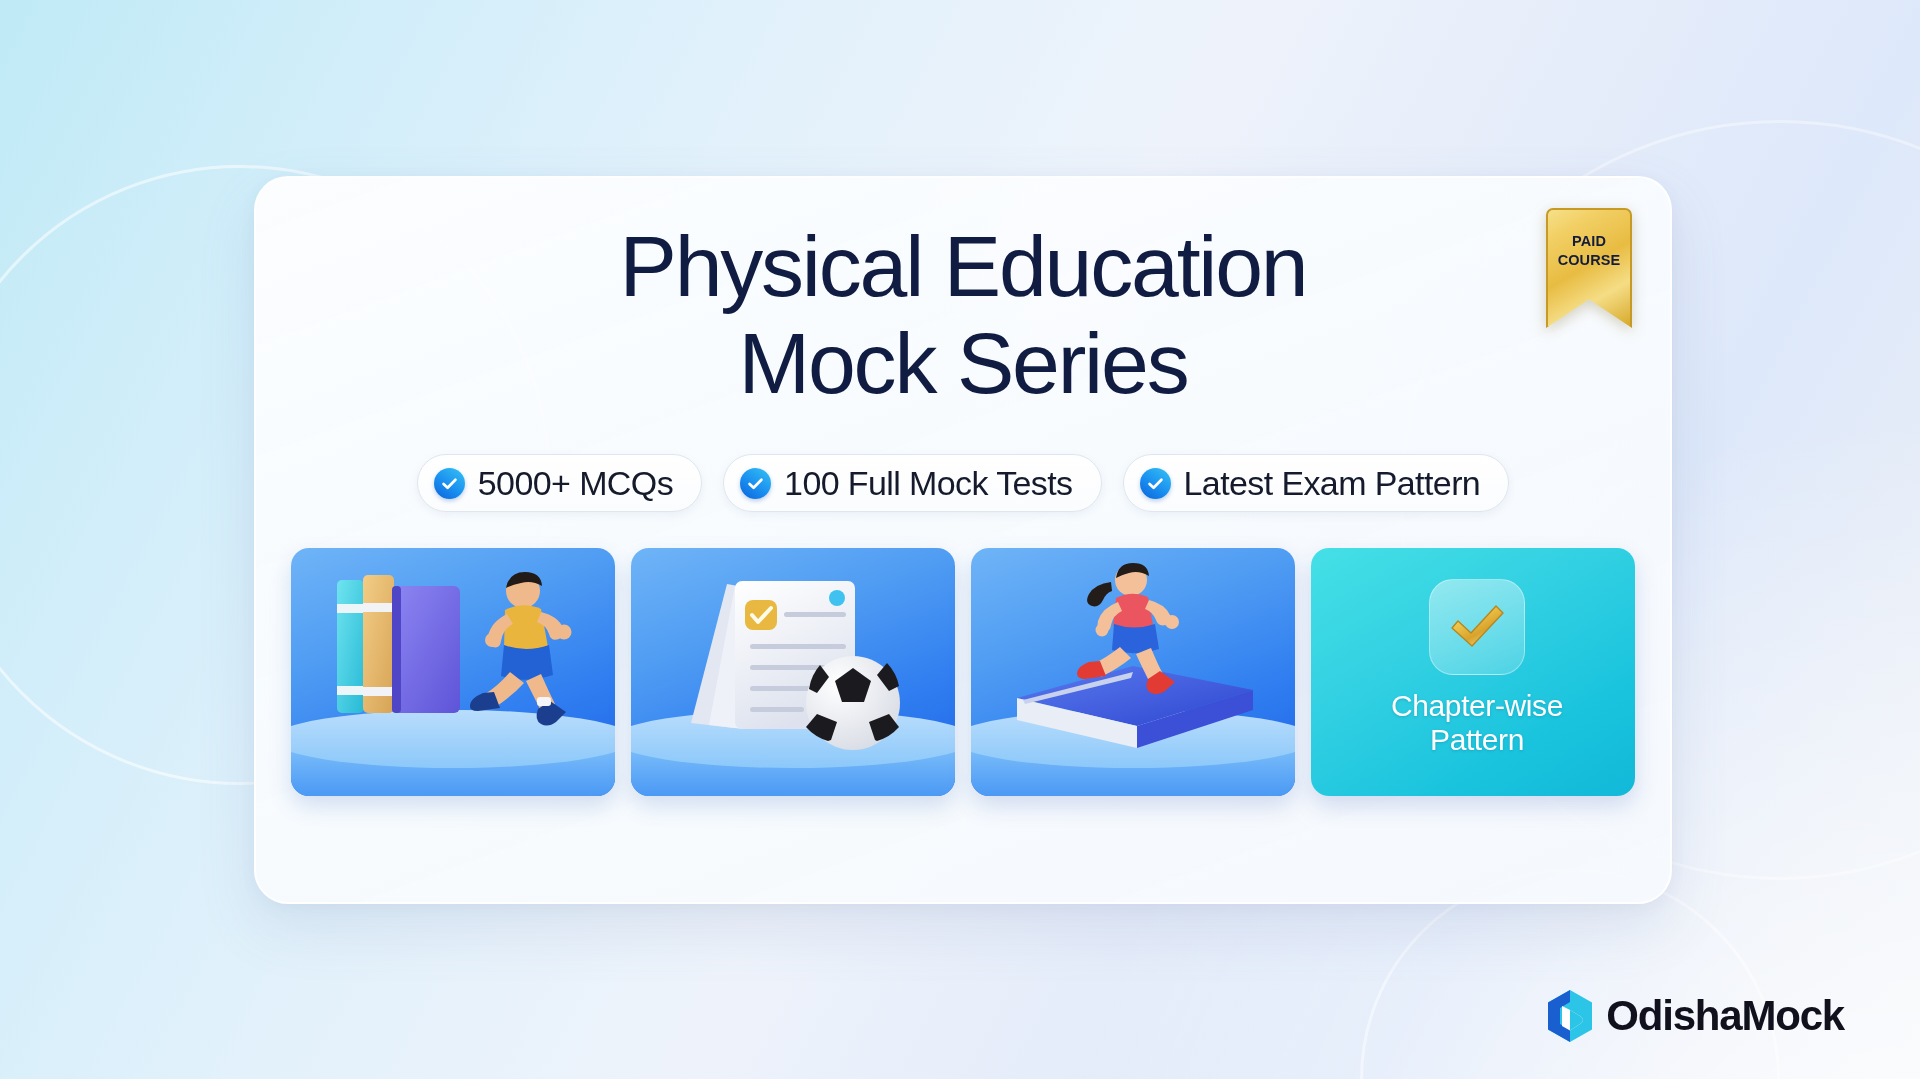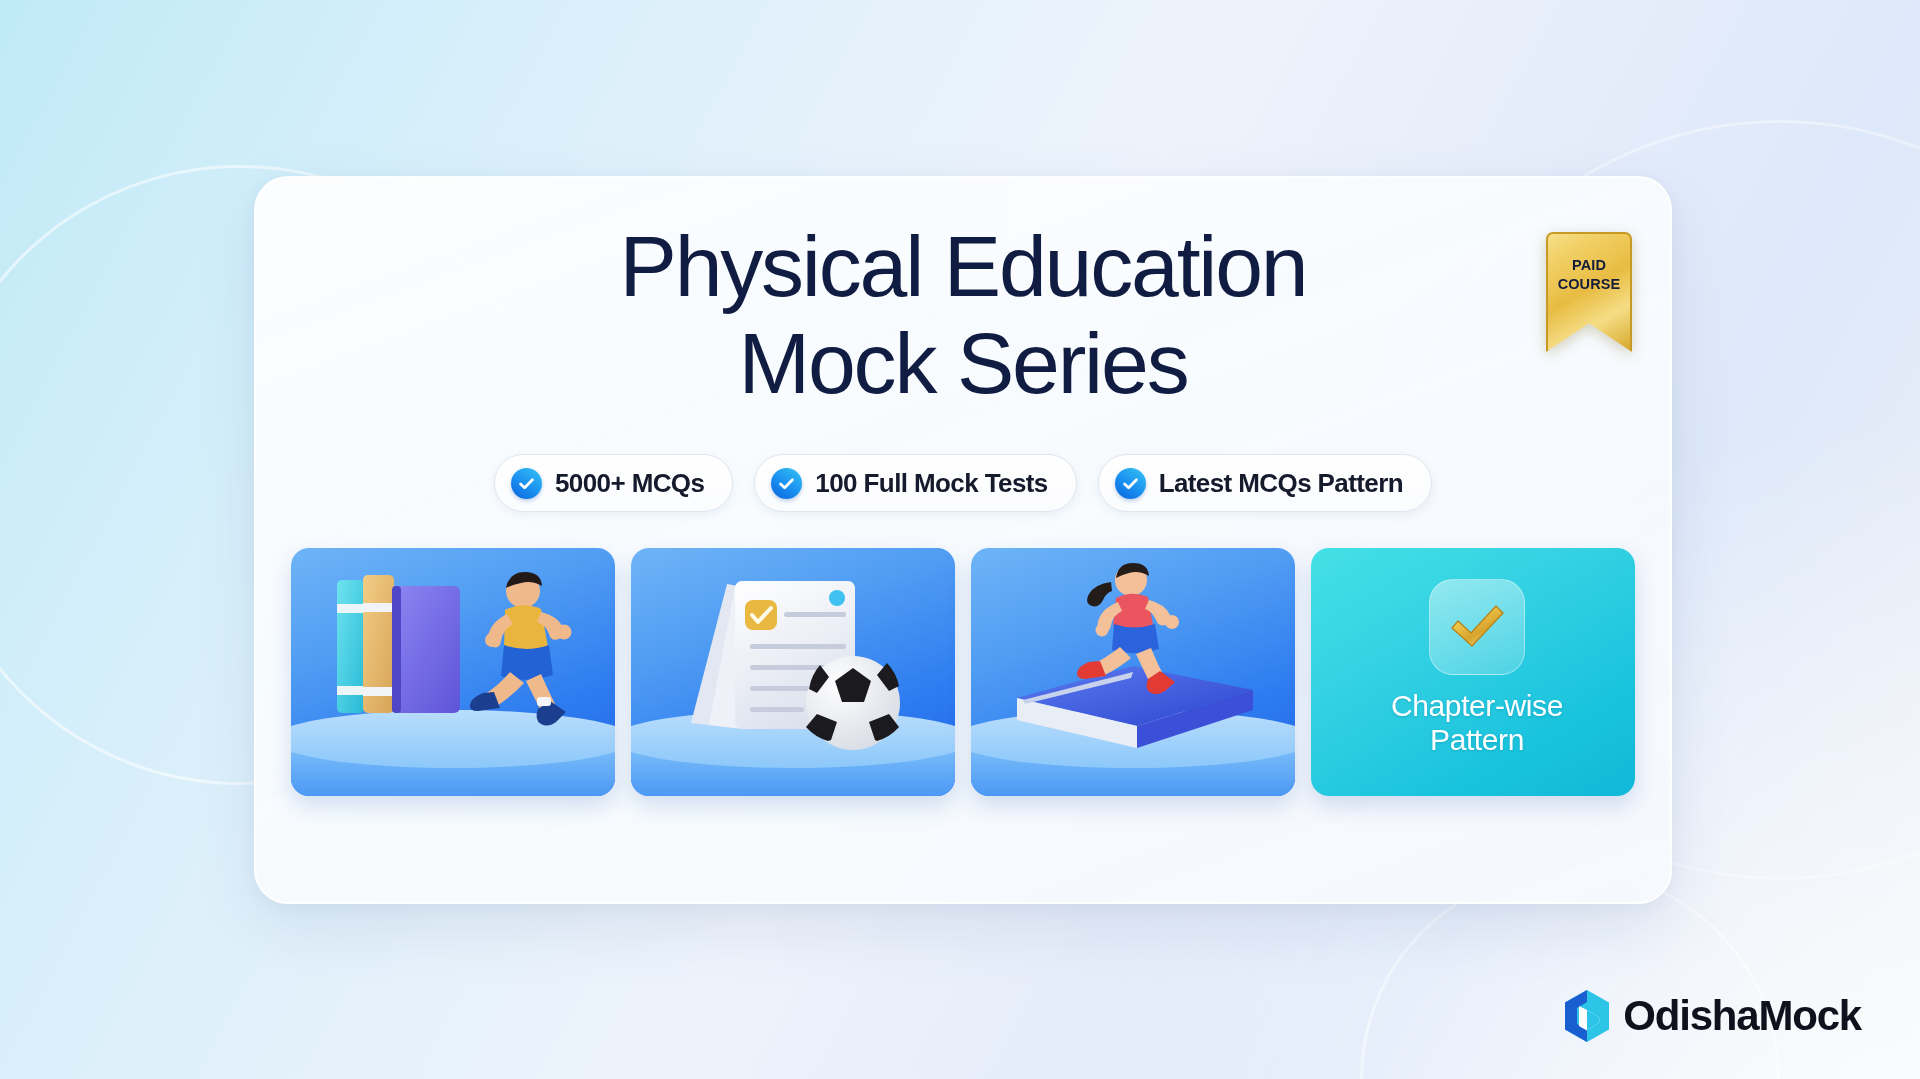--- a/index.html
+++ b/index.html
@@ -75,21 +75,20 @@
     width:100%; height:100%;
     background:linear-gradient(150deg, #f6e08a 0%, #f2d066 18%, #e8bc42 48%, #f5dd85 72%, #d7a92c 100%);
     border:2px solid #c79a25;
     border-radius:7px 7px 0 0;
     clip-path:polygon(0% 0%, 100% 0%, 100% 100%, 50% 76%, 0% 100%);
     display:flex;
     flex-direction:column;
     align-items:center;
     justify-content:flex-start;
     padding-top:22px;
-    margin-top:24px;
   }
   .paid-badge .badge-txt {
     color:#141c3c;
     font-size:14.5px;
     font-weight:700;
     letter-spacing:0.1px;
     line-height:1.28;
     text-align:center;
   }
 
@@ -115,22 +114,22 @@
   .pill-check {
     width:31px; height:31px;
     border-radius:50%;
     background:linear-gradient(215deg,#35c3f3 0%, #1a8ff0 55%, #0b63db 100%);
     display:flex; align-items:center; justify-content:center;
     box-shadow:0 2px 4px rgba(20,90,180,0.28);
     flex:none;
   }
   .pill-check svg { display:block; }
   .pill-label {
-    font-size:26px;
-    font-weight:700;
+    font-size:34px;
+    font-weight:400;
     color:#151a2c;
     letter-spacing:-0.6px;
     white-space:nowrap;
   }
 
   
   .tiles {
     display:flex;
     gap:16px;
     margin-top:36px;
@@ -185,21 +184,21 @@
     font-weight:500;
     line-height:1.16;
     text-align:center;
     letter-spacing:-0.4px;
     text-shadow:0 1px 3px rgba(0,70,100,0.22);
   }
 
   
   .logo {
     position:absolute;
-    right:59px; bottom:36px;
+    right:76px; bottom:36px;
     display:flex;
     align-items:center;
     gap:12px;
   }
   .logo-text {
     font-size:42px;
     font-weight:700;
     color:#10111c;
     letter-spacing:-1.2px;
   }
@@ -244,21 +243,21 @@
       </span>
       <span class="pill-label">100 Full Mock Tests</span>
     </div>
 
     <div class="pill">
       <span class="pill-check">
         <svg width="19" height="19" viewBox="0 0 24 24" fill="none">
           <path d="M4.5 12.6 L9.6 17.4 L19.5 7.2" stroke="#ffffff" stroke-width="3.4" stroke-linecap="round" stroke-linejoin="round"></path>
         </svg>
       </span>
-      <span class="pill-label">Latest MCQs Pattern</span>
+      <span class="pill-label">Latest Exam Pattern</span>
     </div>
   </div>
 
   <div class="tiles">
 
     <div class="tile blue">
       <div class="platform"></div>
       <svg width="324" height="248" viewBox="0 0 324 248" style="position:absolute;inset:0;">
         <defs>
           <linearGradient id="bk1" x1="0" y1="0" x2="1" y2="1">

